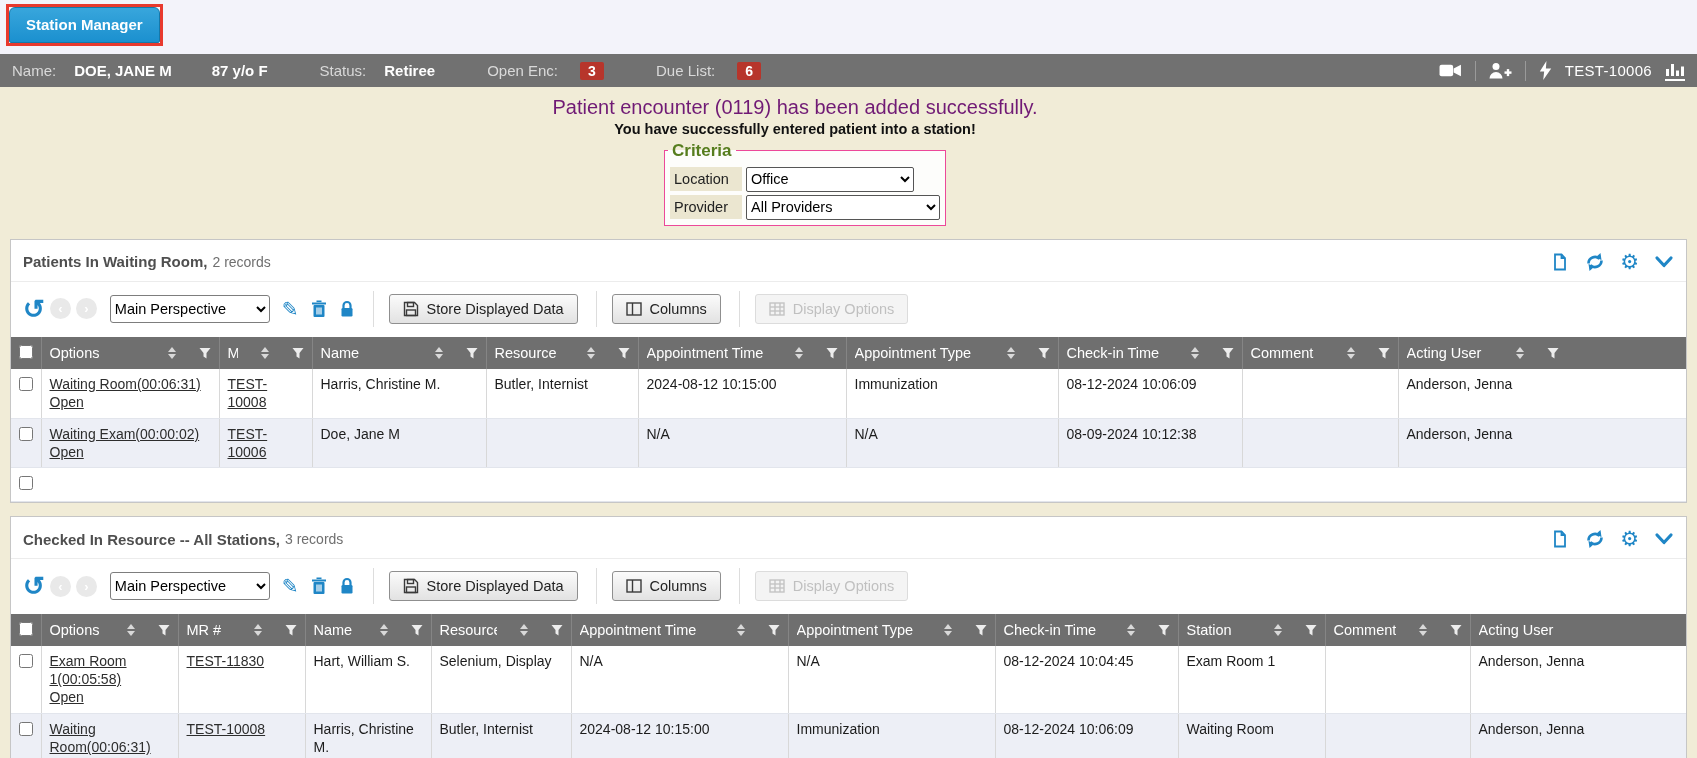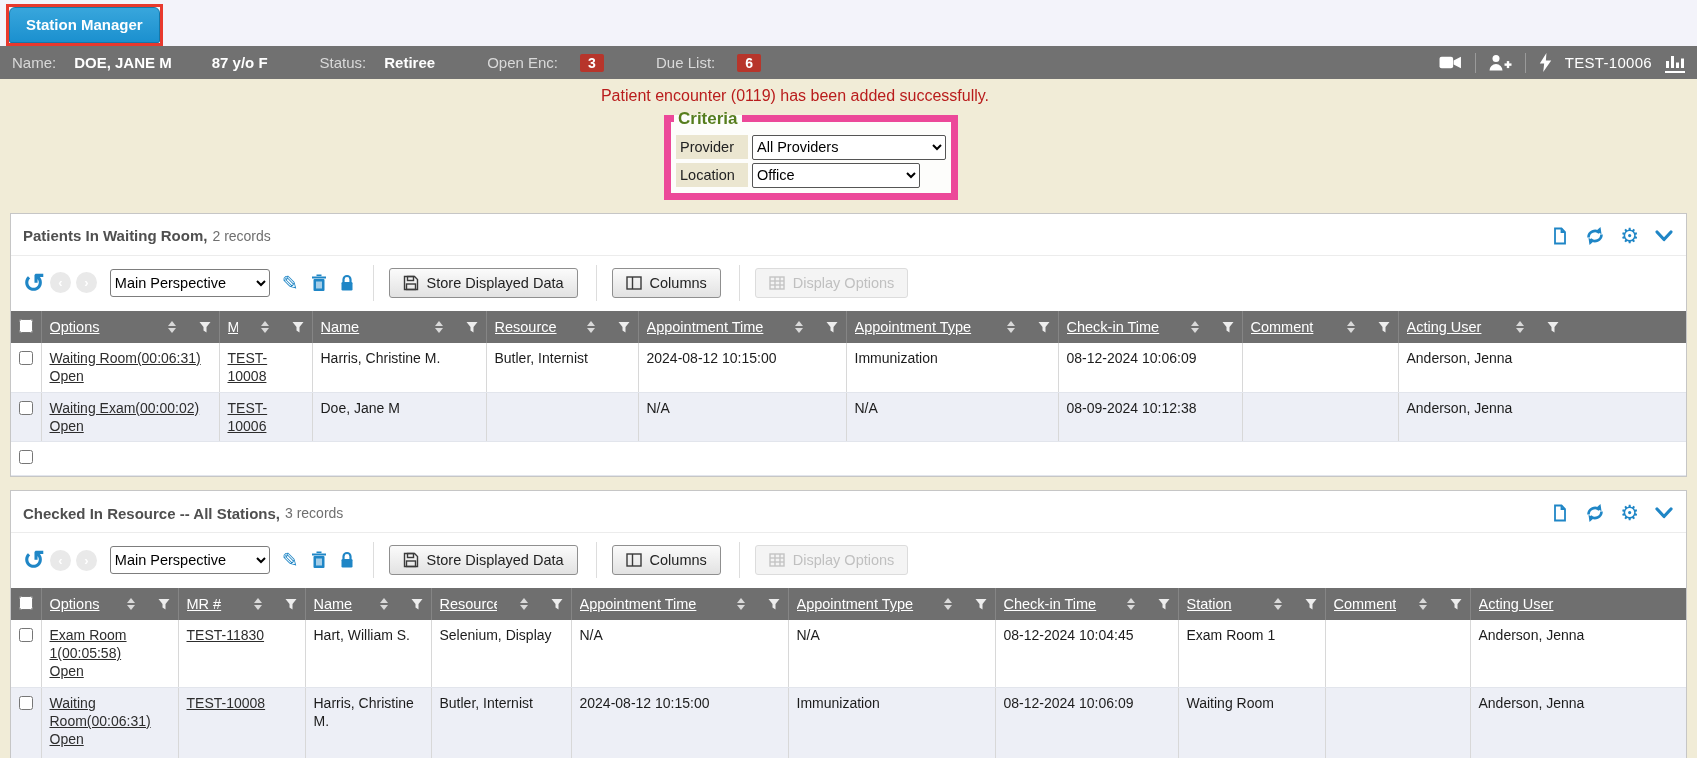--- a/index.html
+++ b/index.html
@@ -1,43 +1,43 @@
 <!DOCTYPE html>
 <html><head>
 <meta charset="utf-8">
 <style>
   html,body{margin:0;padding:0;}
   body{width:1697px;height:758px;overflow:hidden;background:#f1ecd7;
        font-family:"Liberation Sans", sans-serif;color:#1c1c1c;position:relative;}
   
-  .top-strip{height:46px;background:#f3f3fa;position:relative;text-align:right;}
+  .top-strip{height:54px;background:#f3f3fa;position:relative;text-align:right;}
   .tab-annotation{position:absolute;left:6px;top:4px;border:3px solid #e8392e;padding:0;}
   .station-tab{background:linear-gradient(#38a6dc,#1b90cf);border:1px solid #1478aa;
        border-radius:6px 6px 2px 2px;color:#fff;font-weight:bold;font-size:15px;
        padding:8px 16px 9px 16px;cursor:pointer;}
   
   .patient-bar{height:33px;background:#717171;display:flex;align-items:center;
        padding:0 12px;font-size:15px;white-space:nowrap;gap:13px;}
   .pb-label{color:#d9d9d9;margin-right:5px;}
   .pb-value{color:#ffffff;font-weight:bold;}
   .pb-gap{width:26px;}
   .pb-gap-sm{width:14px;}
   .badge{background:#b7352b;color:#fff;font-weight:bold;min-width:12px;text-align:center;
        padding:1px 6px;border-radius:2px;font-size:14px;margin-left:4px;cursor:pointer;}
   .pb-right{margin-left:auto;display:flex;align-items:center;gap:13px;color:#fff;}
   .pb-sep{width:1px;height:20px;background:#9a9a9a;}
   .pb-station{color:#fff;font-size:15px;letter-spacing:.3px;}
   .icon-btn{display:inline-flex;align-items:center;justify-content:center;cursor:pointer;}
   .chart-underline{border-bottom:2px solid #fff;padding-bottom:1px;}
   
   .messages{width:1590px;text-align:center;padding-top:7px;line-height:1.3;}
-  .msg1{font-size:16px;color:#b91c1c;}
+  .msg1{font-size:20px;color:#701a75;}
   .msg2{font-size:14.5px;font-weight:bold;color:#111;}
   
-  .criteria{margin:2px 0 0 664px;width:248px;background:#fdfdfb;border:7px solid #ec4899;
+  .criteria{margin:2px 0 0 664px;width:248px;background:#fdfdfb;border:1px solid #ec4899;
        padding:3px 5px 5px 5px;}
   .criteria legend{color:#567d1e;font-weight:bold;font-size:17px;padding:0 4px;margin-left:-2px;}
   .crit-row{display:flex;align-items:center;margin-top:3px;}
   .crit-label{background:#ebe6d0;color:#222;font-size:14.5px;padding:4px 6px 4px 4px;
        width:62px;flex:0 0 auto;}
   .crit-row select{margin-left:4px;font-size:14.5px;height:25px;border:1px solid #555;
        border-radius:2px;background:#fff;font-family:"Liberation Sans",sans-serif;}
   .sel-location{width:168px;}
   .sel-provider{width:194px;}
   
@@ -61,21 +61,21 @@
   .btn{display:inline-flex;align-items:center;gap:8px;font-size:14.5px;color:#222;
        background:linear-gradient(#fbfbfb,#e2e2e2);border:1px solid #8f8f8f;border-radius:3px;
        padding:6px 13px;cursor:pointer;font-family:"Liberation Sans",sans-serif;}
   .btn-disabled{background:#f4f4f4;border:1px solid #dcdcdc;color:#c0c0c0;cursor:default;align-items:center;}
   
   .tbl{border-collapse:collapse;table-layout:fixed;font-size:14px;}
   .tbl-1{width:1675px;}
   .tbl-2{width:1759px;}
   .tbl thead th{background:#6f6f6f;color:#fff;font-weight:normal;font-size:14.5px;
        text-align:left;padding:5px 8px;border-right:1px solid #858585;height:22px;}
-  .thi{display:flex;align-items:center;gap:23px;text-decoration:underline;}
+  .thi{display:flex;align-items:center;gap:23px;}
   .thl{flex:1;white-space:nowrap;overflow:hidden;}
   .thi-fixed{width:152px;}
   .sort{display:inline-flex;flex-direction:column;gap:2px;cursor:pointer;}
   .tri-up{width:0;height:0;border-left:4.5px solid transparent;border-right:4.5px solid transparent;
        border-bottom:5.5px solid #d9d9d9;}
   .tri-down{width:0;height:0;border-left:4.5px solid transparent;border-right:4.5px solid transparent;
        border-top:5.5px solid #d9d9d9;}
   .funnel{cursor:pointer;display:inline-flex;}
   .tbl tbody td{padding:7px 8px 6px 8px;border-right:1px solid #d8d8d8;
        border-bottom:1px solid #e2e5ec;vertical-align:top;line-height:1.28;}
@@ -140,34 +140,35 @@
           <rect x="6" y="3" width="3" height="12" fill="#fff"></rect>
           <rect x="11" y="9.5" width="3" height="5.5" fill="#fff"></rect>
           <rect x="16" y="5.5" width="3" height="9.5" fill="#fff"></rect>
         </svg>
     </span>
   </div>
 </div>
 
 <div class="messages">
   <div class="msg1">Patient encounter (0119) has been added successfully.</div>
+  <div class="msg2">You have successfully entered patient into a station!</div>
 </div>
 
 <fieldset class="criteria">
   <legend>Criteria</legend>
+  <div class="crit-row">
+    <span class="crit-label">Location</span>
+    <select class="sel-location">
+      <option>Office</option>
+    </select>
+  </div>
   <div class="crit-row">
     <span class="crit-label">Provider</span>
     <select class="sel-provider">
       <option>All Providers</option>
-    </select>
-  </div>
-  <div class="crit-row">
-    <span class="crit-label">Location</span>
-    <select class="sel-location">
-      <option>Office</option>
     </select>
   </div>
 </fieldset>
 
 <section class="panel">
   <div class="panel-head">
     <span class="panel-title">Patients In Waiting Room,</span>
     <span class="panel-records">2 records</span>
     <span class="panel-icons">
       <span class="icon-btn">

